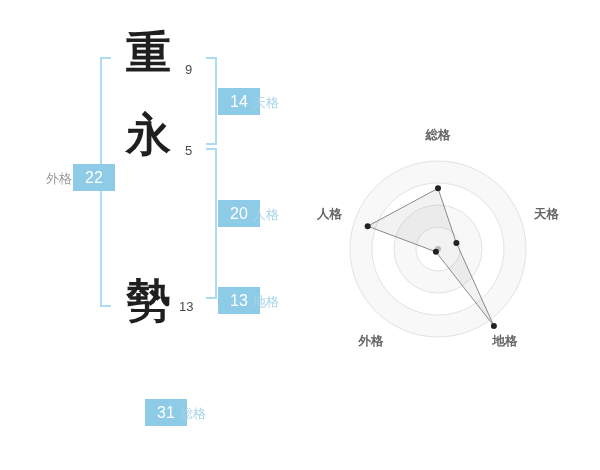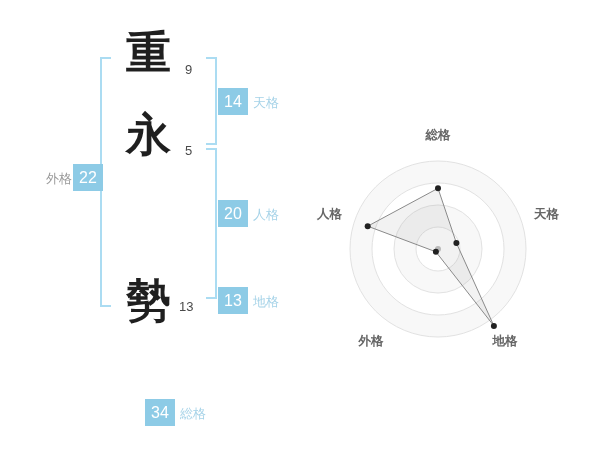--- a/index.html
+++ b/index.html
@@ -42,21 +42,21 @@
     border-left-width:2px;border-top-width:2px;border-bottom-width:2px;
   }
   .bracket-right{
     border-right-width:2px;border-top-width:2px;border-bottom-width:2px;
   }
   .bracket-ten{left:206px;top:57px;width:9px;height:84px;}
   .bracket-jin{left:206px;top:148px;width:9px;height:147px;}
   
   .kaku-box{
     position:absolute;
-    width:30px;height:27px;
+    width:42px;height:27px;
     background:#8dcbe6;
     color:#ffffff;
     font-size:16px;
     display:flex;align-items:center;justify-content:center;
   }
   .box-ten{left:218px;top:88px;}
   .box-jin{left:218px;top:200px;}
   .box-chi{left:218px;top:287px;}
   .box-gai{left:73px;top:164px;text-align:right;}
   .box-sou{left:145px;top:399px;}
@@ -106,21 +106,21 @@
 
   <div class="kaku-box box-jin">20</div>
   <div class="kaku-label lab-jin">人格</div>
 
   <div class="kaku-box box-chi">13</div>
   <div class="kaku-label lab-chi">地格</div>
 
   <div class="kaku-label lab-gai">外格</div>
   <div class="kaku-box box-gai">22</div>
 
-  <div class="kaku-box box-sou">34</div>
+  <div class="kaku-box box-sou">31</div>
   <div class="kaku-label lab-sou">総格</div>
 
   <div class="radar-wrap">
     <svg id="radar-svg" width="295" height="262" viewBox="0 0 295 262">
         <circle cx="143" cy="139" r="88.0" fill="#f8f8f8" stroke="#e2e2e2"></circle>
         <circle cx="143" cy="139" r="66.0" fill="#ffffff" stroke="#e2e2e2"></circle>
         <circle cx="143" cy="139" r="44.0" fill="#f8f8f8" stroke="#e2e2e2"></circle>
         <circle cx="143" cy="139" r="22.0" fill="#ffffff" stroke="#e2e2e2"></circle>
         <polygon points="143.0,78.3 161.4,133.0 198.9,215.9 140.9,141.8 72.7,116.2" fill="rgba(130,130,130,0.10)" stroke="#8a8a8a" stroke-width="1"></polygon>
         <circle cx="143" cy="139" r="3" fill="#b9b9b9"></circle>

